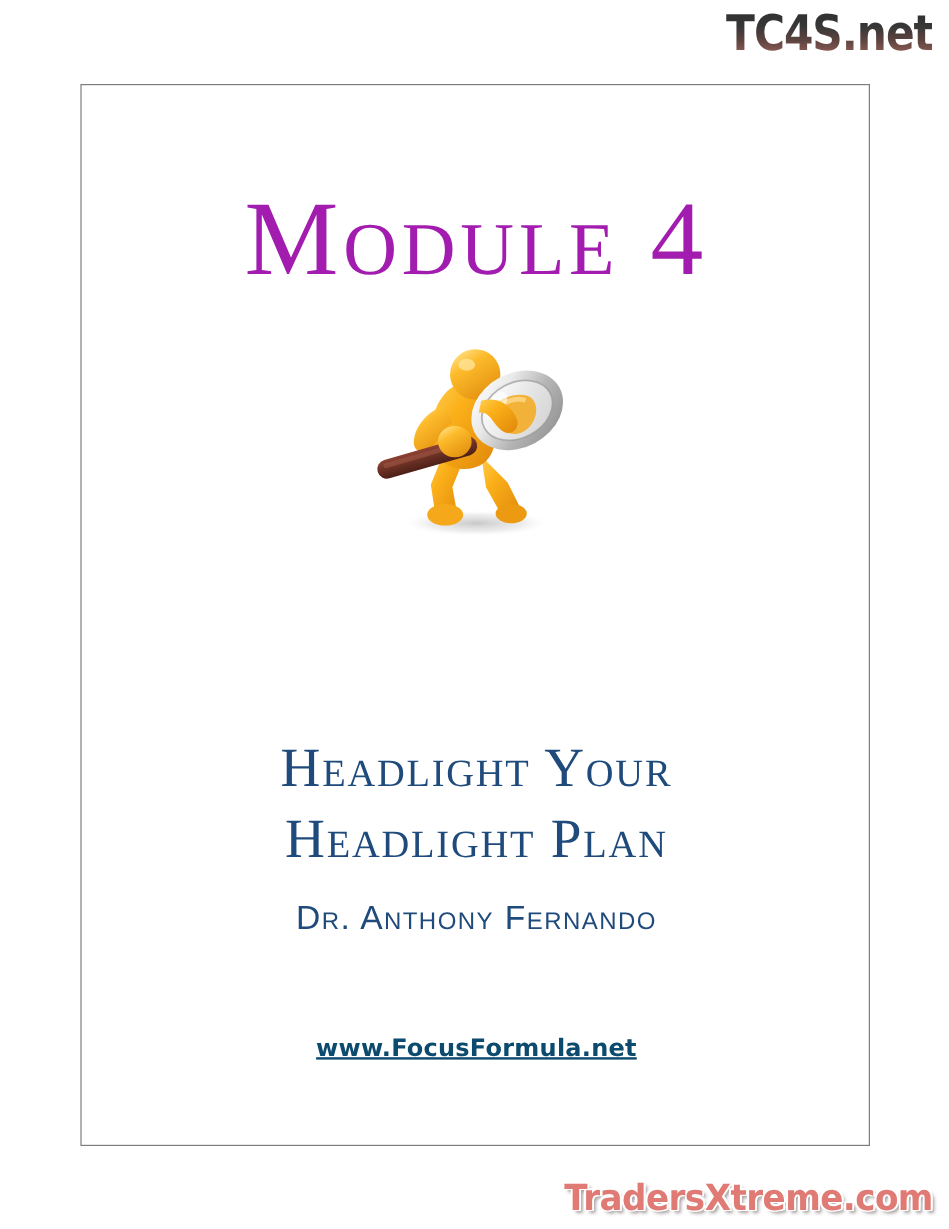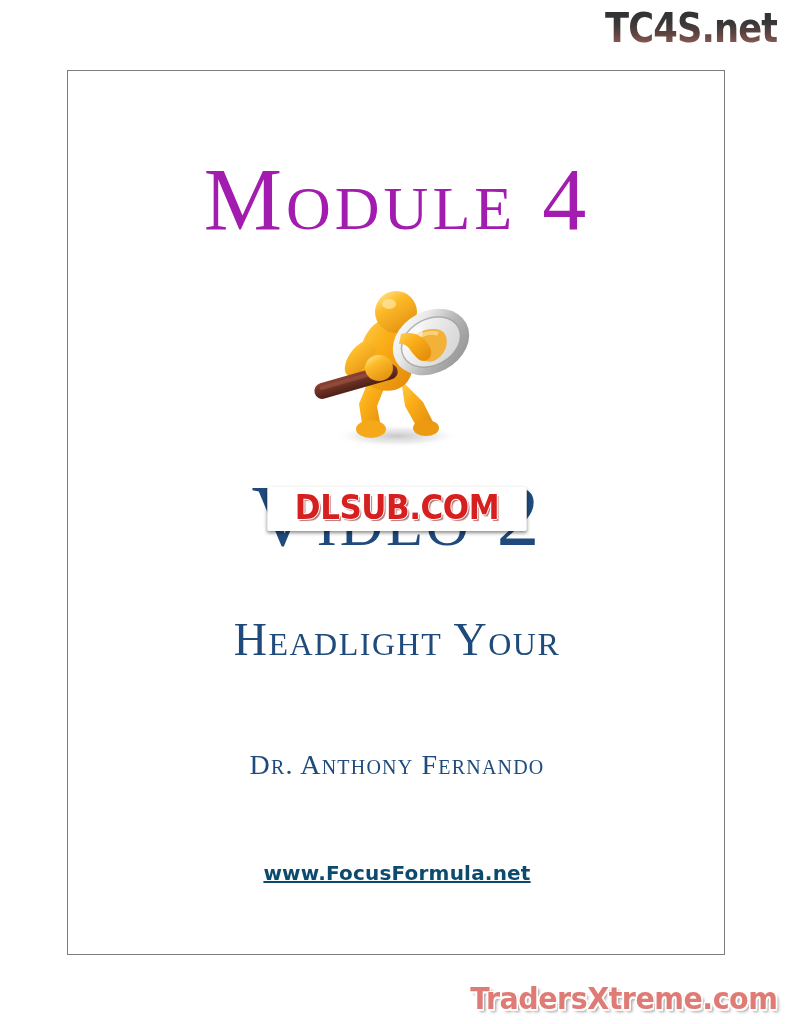--- a/index.html
+++ b/index.html
@@ -150,21 +150,21 @@
   .subtitle .line { display: block; white-space: nowrap; }
 
   
   .author {
     position: absolute;
     left: 0;
     top: 678px;
     width: 658px;
     text-align: center;
     color: #1f4a7c;
-    font-family: Liberation Serif, serif;
+    font-family: Liberation Sans, sans-serif;
     font-variant: small-caps;
     font-size: 28px;
     letter-spacing: 1.2px;
     white-space: nowrap;
   }
 
   
   .weblink-row {
     position: absolute;
     left: 0;
@@ -287,27 +287,24 @@
 
             <ellipse cx="134" cy="66" rx="31" ry="23" fill="none" stroke="#9a9a9a" stroke-width="1.5" opacity="0.7"></ellipse>
           </g>
 
           <path d="M104 58 C118 54 130 62 134 74 C136 84 126 88 120 82
                    C114 76 110 66 102 68 Z" fill="url(#orangeBody)"></path>
         </svg>
       </div>
     </div>
 
-    <div class="video-wrap">
-      <div class="video-title">Video 2</div>
-      <div class="wm-mid">DLSUB.COM</div>
-    </div>
 
     <div class="subtitle">
       <span class="line">Headlight Your</span>
+      <span class="line">Headlight Plan</span>
     </div>
 
     <div class="author">Dr. Anthony Fernando</div>
 
     <div class="weblink-row">
       <a class="weblink" href="#">www.FocusFormula.net</a>
     </div>
 
   </div>
 

